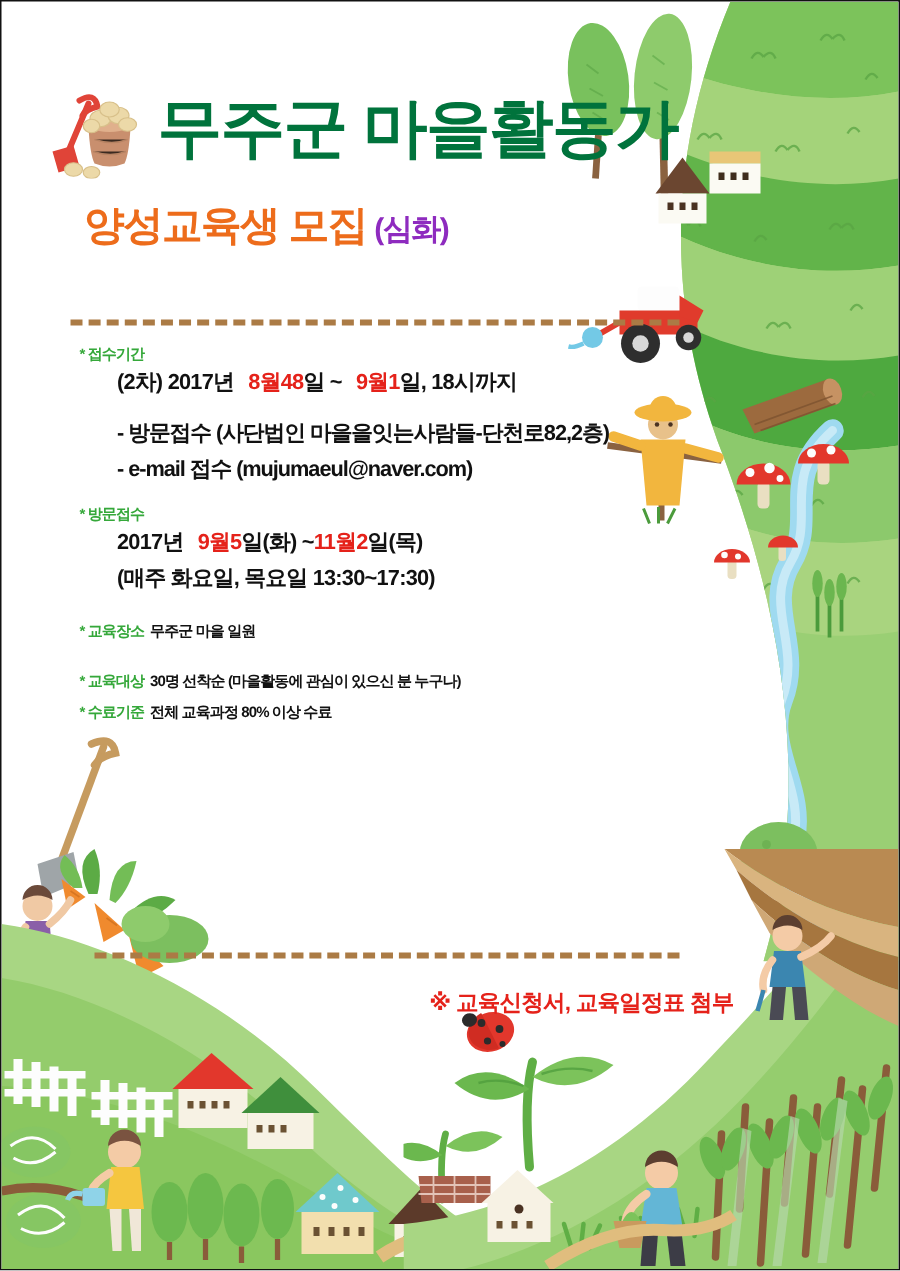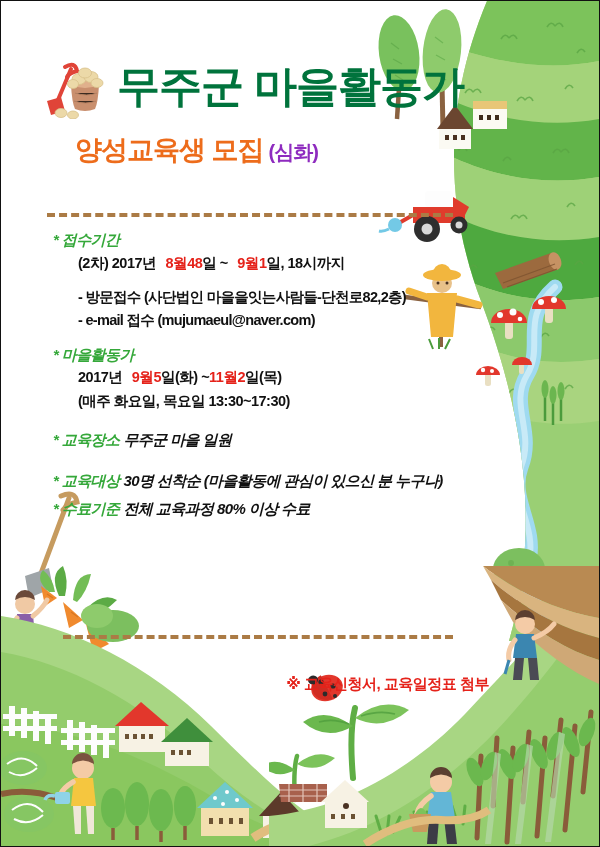--- a/index.html
+++ b/index.html
@@ -22,32 +22,32 @@
   .art{position:absolute;pointer-events:none;}
   .art svg{display:block;}
 
   #art-right{top:0;right:0;width:230px;height:640px;}
   #art-bottom-left{left:0;bottom:0;width:330px;height:290px;}
   #art-bottom-right{right:0;bottom:0;width:330px;height:280px;}
   #art-left-mid{left:0;bottom:150px;width:150px;height:220px;}
 
   
   #header{position:absolute;left:0;top:52px;width:470px;}
-  #title-row{display:flex;align-items:center;padding-left:40px;}
+  #title-row{display:flex;align-items:center;padding-left:28px;}
   #shovel-basket{width:72px;height:66px;flex:0 0 auto;margin-right:4px;}
   #main-title{
     font-size:43px;
     font-weight:bold;
     color:#00733c;
     letter-spacing:-1px;
     line-height:1;
     white-space:nowrap;
   }
   #subtitle-row{
-    padding-left:74px;
+    padding-left:55px;
     margin-top:13px;
     white-space:nowrap;
   }
   #subtitle{
     font-size:27px;
     font-weight:bold;
     color:#ed6c1b;
     letter-spacing:-1px;
   }
   #subtitle-paren{
@@ -69,27 +69,26 @@
 
   
   #content{
     position:absolute;
     left:52px;
     top:228px;
     width:460px;
   }
   .block{margin-bottom:11px;}
   .head{
-    font-size:15px;
+    font-size:10px;
     font-weight:bold;
     color:#35a83a;
     line-height:1.5;
     letter-spacing:-0.6px;
     white-space:nowrap;
-    font-style:italic;
   }
   .head .inline-dark{
     color:#111111;
     font-weight:bold;
     margin-left:4px;
   }
   .sub{
     font-size:14.5px;
     color:#111111;
     font-weight:bold;
@@ -110,21 +109,20 @@
   
   #footer-note{
     position:absolute;
     right:110px;
     top:658px;
     font-size:15px;
     font-weight:bold;
     color:#e5221a;
     letter-spacing:-0.5px;
     white-space:nowrap;
-    margin-top:16px;
   }
 </style>
 </head>
 <body>
 
 <div id="poster">
 
   <div class="art" id="art-right">
     <svg viewBox="0 0 230 640" width="230" height="640" xmlns="http://www.w3.org/2000/svg">
       <defs>
@@ -610,21 +608,21 @@
         <span class="sp"></span><span class="hl">9월</span><span class="hl">1</span><span>일, 18시까지</span>
       </div>
     </div>
 
     <div class="block">
       <div class="sub tight">- 방문접수 (사단법인 마을을잇는사람들-단천로82,2층)</div>
       <div class="sub tight">- e-mail 접수 (mujumaeul@naver.com)</div>
     </div>
 
     <div class="block">
-      <div class="head">* 마을활동가</div>
+      <div class="head">* 방문접수</div>
       <div class="sub">
         <span>2017년</span>
         <span class="sp"></span><span class="hl">9월</span><span class="hl">5</span><span>일(화) ~</span><span class="hl">11월</span><span class="hl">2</span><span>일(목)</span>
       </div>
       <div class="sub">(매주 화요일, 목요일 13:30~17:30)</div>
     </div>
 
     <div class="block" id="block-place">
       <div class="head">
         <span>* 교육장소</span><span class="inline-dark">무주군 마을 일원</span>

